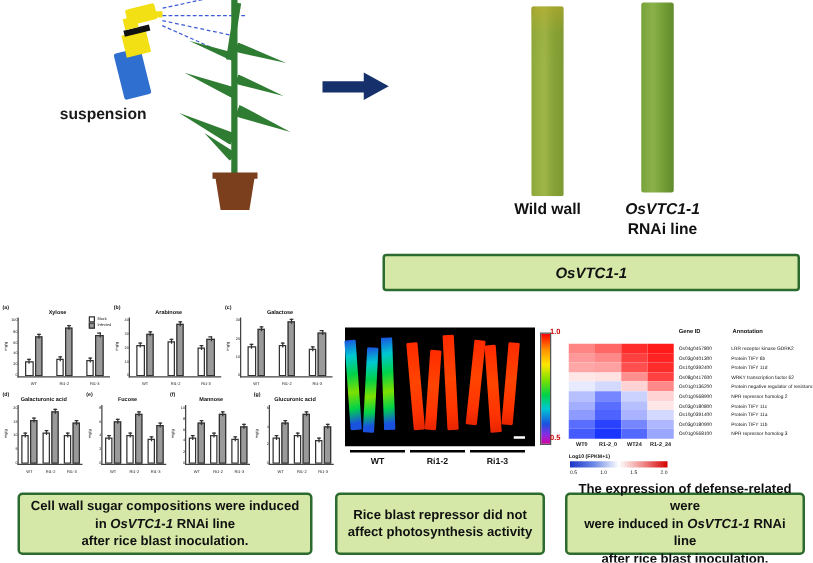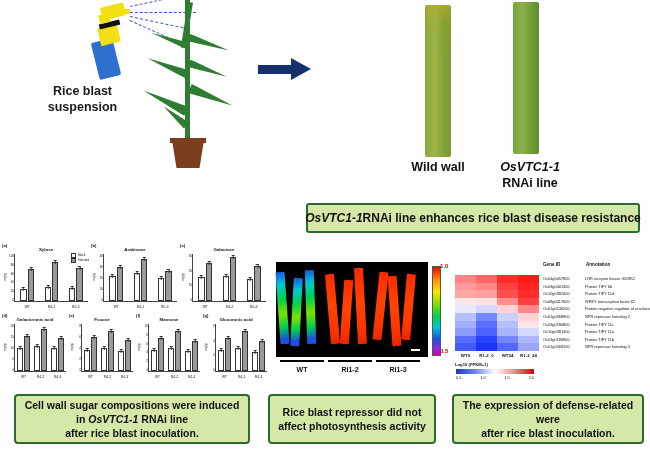--- a/index.html
+++ b/index.html
@@ -140,21 +140,20 @@
   <div class="abs bottle-head"></div>
   <div class="abs bottle-trigger"></div>
   <div class="abs nozzle"></div>
 
   <div class="abs spray-ray" style="top:6px;width:62px;transform:rotate(-12deg);"></div>
   <div class="abs spray-ray" style="top:12px;width:66px;transform:rotate(0deg);"></div>
   <div class="abs spray-ray" style="top:16px;width:60px;transform:rotate(12deg);"></div>
   <div class="abs spray-ray" style="top:20px;width:52px;transform:rotate(24deg);"></div>
 
   <div class="abs spray-label">
-    <div>Rice blast</div>
     <div>suspension</div>
   </div>
 
   <div class="abs stem"></div>
   <div class="leaf" style="left:188px;top:2px;width:5px;height:46px;transform:rotate(9deg);transform-origin:top left;border-radius:0 0 60% 0;"></div>
   <div class="leaf" style="left:150px;top:36px;width:40px;height:7px;transform:rotate(20deg);clip-path:polygon(0 50%,100% 0,100% 100%);"></div>
   <div class="leaf" style="left:188px;top:40px;width:42px;height:8px;transform:rotate(18deg);clip-path:polygon(100% 50%,0 0,0 100%);"></div>
   <div class="leaf" style="left:146px;top:62px;width:44px;height:9px;transform:rotate(22deg);clip-path:polygon(0 50%,100% 0,100% 100%);"></div>
   <div class="leaf" style="left:188px;top:66px;width:40px;height:8px;transform:rotate(20deg);clip-path:polygon(100% 50%,0 0,0 100%);"></div>
   <div class="leaf" style="left:141px;top:96px;width:48px;height:10px;transform:rotate(26deg);clip-path:polygon(0 50%,100% 0,100% 100%);"></div>
@@ -177,21 +176,20 @@
     <span>Wild wall</span>
   </div>
   <div class="leaf-caption" id="caption-rnai">
     <span class="ital">OsVTC1-1</span><br>
     <span>RNAi line</span>
   </div>
 </div>
 
 <div class="abs" id="headline-banner">
   <span class="ital">OsVTC1-1</span>
-    <span> RNAi line enhances rice blast disease resistance</span>
 </div>
 
 <div class="abs" id="bar-charts">
     <div class="bc-panel" style="left: 0px; top: 0px; width: 88px; height: 68px;">
       <div class="bc-tag">(a)</div>
       <div class="bc-title">Xylose</div>
       <div class="bc-yticks">
         <div>100</div>
         <div>80</div>
         <div>60</div>
@@ -622,14 +620,17 @@
   <div>after rice blast inoculation.</div>
 </div>
 
 <div class="caption-box" id="caption-box-2">
   <div>Rice blast repressor did not</div>
   <div>affect photosynthesis activity</div>
 </div>
 
 <div class="caption-box" id="caption-box-3">
   <div>The expression of defense-related were</div>
+  <div>
+    <span>were induced in </span><span class="ital">OsVTC1-1</span><span> RNAi line</span>
+  </div>
   <div>after rice blast inoculation.</div>
 </div>
 
 </body></html>

